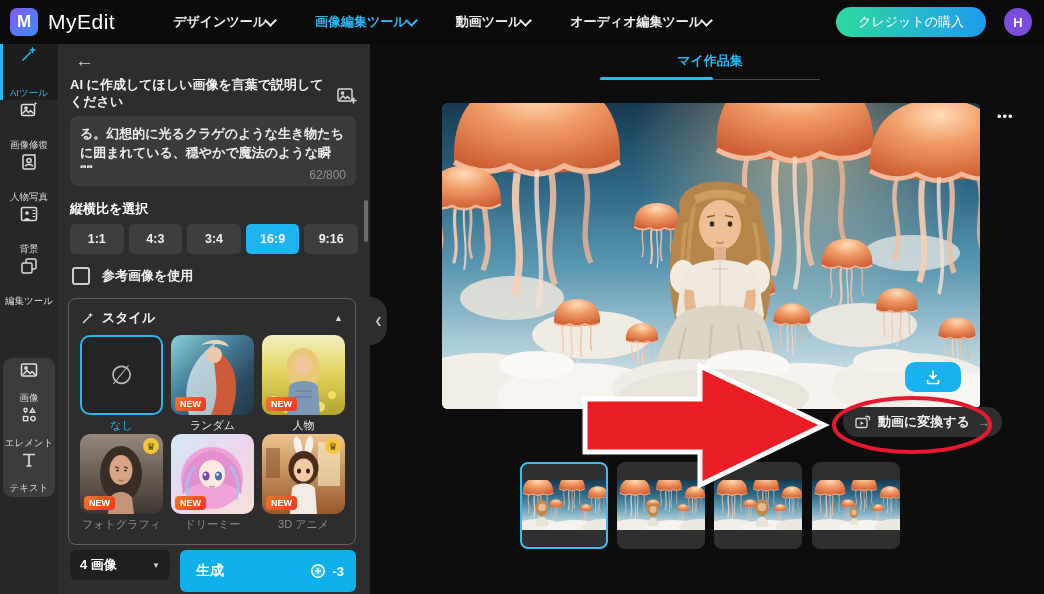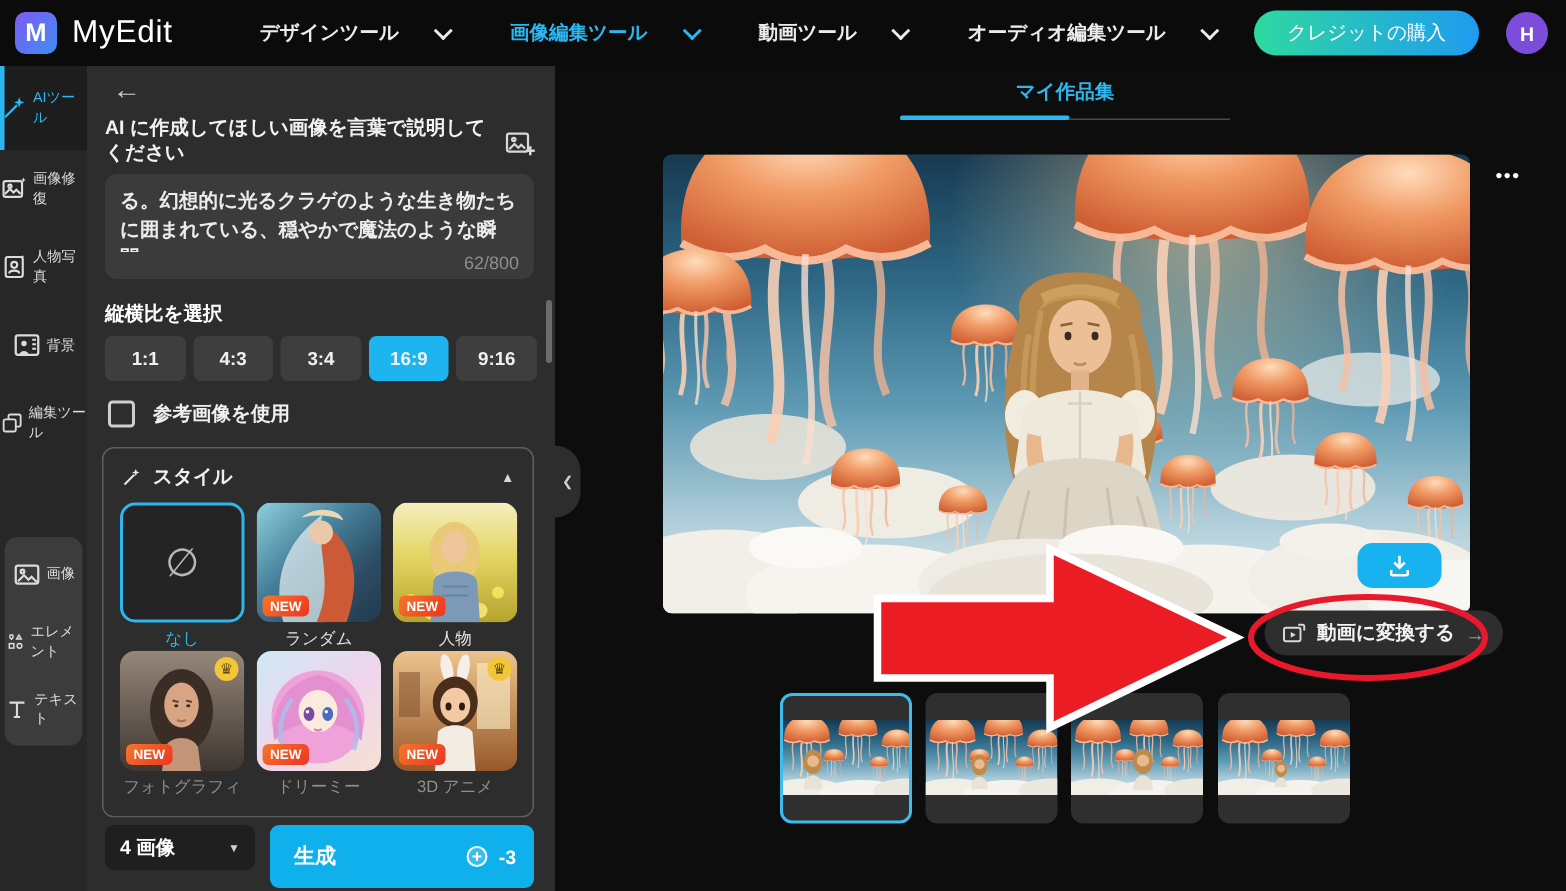--- a/index.html
+++ b/index.html
@@ -3,28 +3,28 @@
 <meta charset="utf-8">
 <style>
   html,body{margin:0;padding:0}
   body{width:1044px;height:594px;background:#0d0d0d;font-family:"Liberation Sans","DejaVu Sans",sans-serif;color:#fff;position:relative;overflow:hidden}
   svg{display:block}
   
   .topbar{position:absolute;left:0;top:0;width:1044px;height:44px;background:#0b0b0b;display:flex;align-items:center;z-index:40}
   .logo-box{width:28px;height:28px;border-radius:7px;background:linear-gradient(135deg,#7e5bf2,#3e8df4);display:flex;align-items:center;justify-content:center;margin-left:10px;font-weight:bold;font-size:17px;color:#fff}
   .logo-text{font-size:21px;font-weight:normal;margin-left:10px;letter-spacing:.5px}
   .nav{display:flex;margin-left:58px;gap:40px;font-size:13px;font-weight:bold;color:#ececec;align-items:center}
-  .nav-item{display:flex;align-items:center;gap:25px;cursor:pointer}
+  .nav-item{display:flex;align-items:center;gap:0;cursor:pointer}
   .nav-item.active{color:#2cb7f0}
   .chev{width:7px;height:7px;border-right:2px solid currentColor;border-bottom:2px solid currentColor;transform:rotate(45deg);margin-top:-4px}
   .credits-btn{position:absolute;right:58px;top:7px;height:30px;padding:0 22px;border-radius:16px;background:linear-gradient(90deg,#2ed9a0,#1f9bf0);color:#fff;font-weight:normal;font-size:13px;display:flex;align-items:center;cursor:pointer}
   .avatar{position:absolute;right:12px;top:8px;width:28px;height:28px;border-radius:50%;background:#7c4ddb;display:flex;align-items:center;justify-content:center;font-size:13px;font-weight:bold;cursor:pointer}
   
   .iconbar{position:absolute;left:0;top:44px;width:58px;bottom:0;background:#272727;z-index:30}
-  .tool{height:52px;display:flex;flex-direction:row;align-items:center;justify-content:center;gap:3px;font-size:9.5px;color:#dcdcdc;position:relative;cursor:pointer}
+  .tool{height:52px;display:flex;flex-direction:column;align-items:center;justify-content:space-between;gap:3px;font-size:9.5px;color:#dcdcdc;position:relative;cursor:pointer}
   .tool svg{width:20px;height:20px}
   .tool.active{height:56px;color:#2cb7f0;background:#1d1d1d}
   .tool.active::before{content:"";position:absolute;left:0;top:0;bottom:0;width:3px;background:#2cb7f0}
   .tool-group{position:absolute;left:3px;right:3px;top:314px;background:#3c3c3c;border-radius:9px;padding:2px 0}
   .tool-group .tool{height:45px}
   
   .panel{position:absolute;left:58px;top:44px;width:312px;bottom:0;background:#2d2d2d;z-index:20}
   .back{position:absolute;left:17px;top:6px;font-size:19px;color:#cfcfcf;cursor:pointer}
   .prompt-title{position:absolute;left:12px;top:32px;width:264px;font-size:13px;font-weight:bold;line-height:17px;color:#f2f2f2}
   .img-add-icon{position:absolute;right:12px;top:41px;color:#d8d8d8;cursor:pointer}

